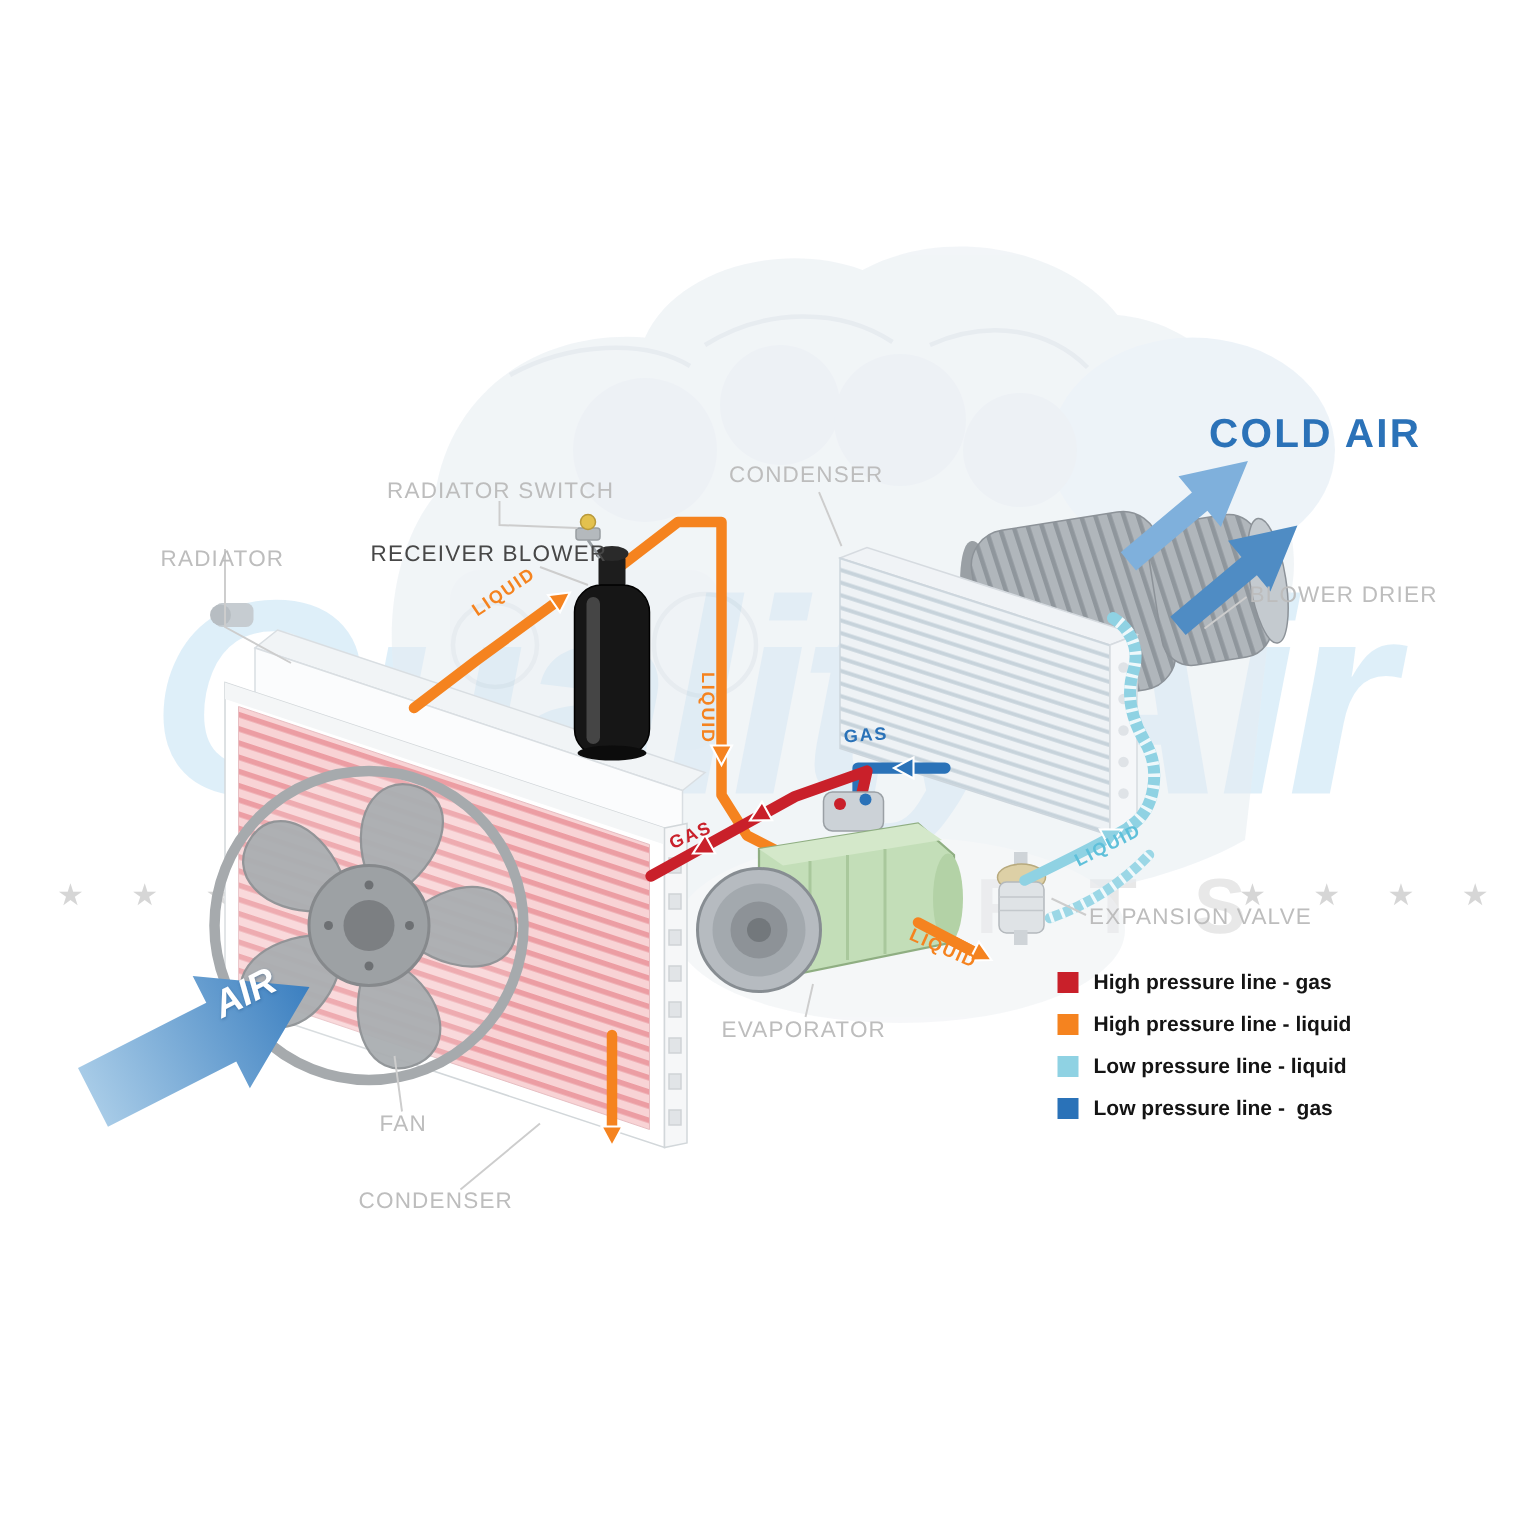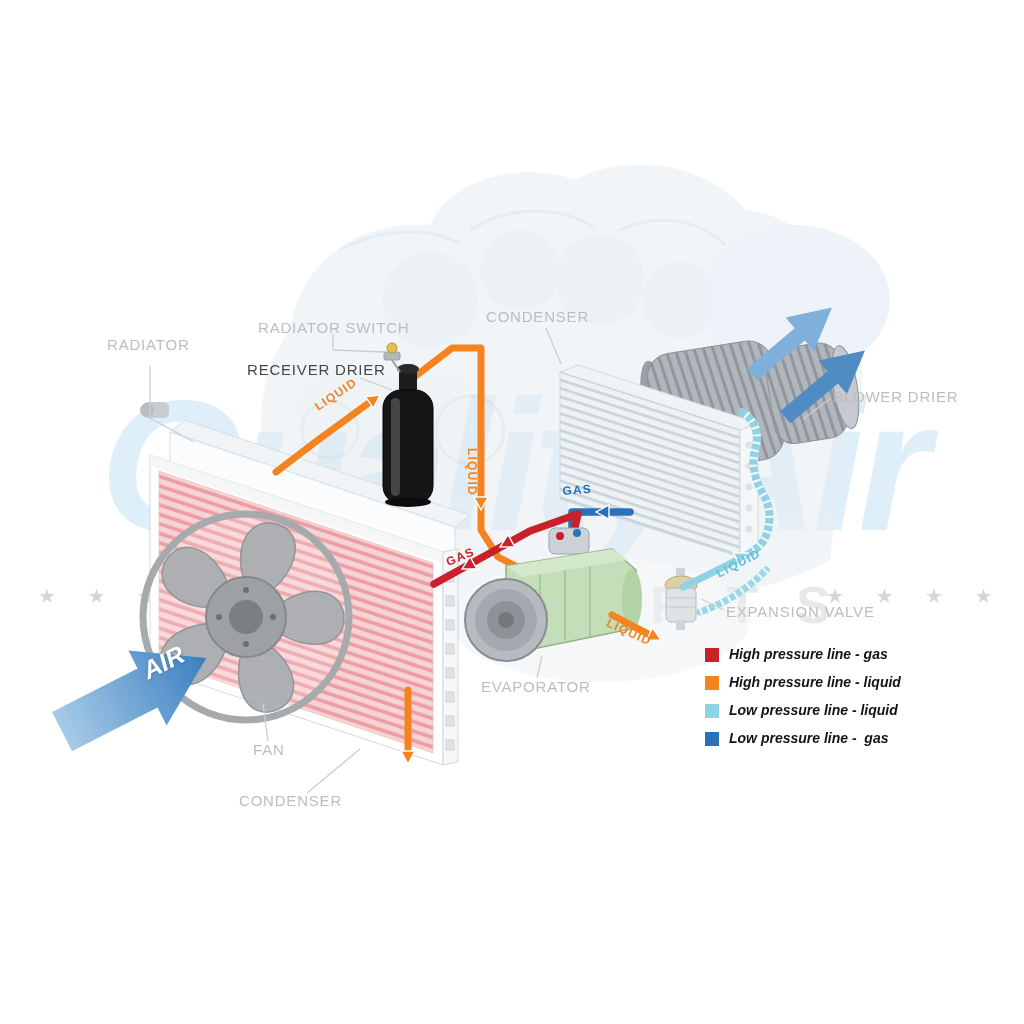--- a/index.html
+++ b/index.html
@@ -20,21 +20,21 @@
   .cold-air{position:absolute;z-index:3;font-size:27px;font-weight:bold;letter-spacing:1.5px;
             color:#2b72b8;white-space:nowrap;}
   .air-txt{position:absolute;z-index:4;font-size:25px;font-weight:bold;font-style:italic;color:#ffffff;
            transform:rotate(-27deg);text-shadow:0 1px 2px rgba(30,80,130,.45);white-space:nowrap;}
   
   .pipe-lbl{position:absolute;z-index:3;font-size:12px;font-weight:bold;letter-spacing:1.2px;white-space:nowrap;
             transform-origin:left top;}
   .c-orange{color:#f5831f;} .c-red{color:#c9202a;} .c-blue{color:#2a72b8;} .c-lblue{color:#5fc0da;}
   
   .legend{position:absolute;left:705px;top:646px;z-index:3;}
-  .legend-row{display:flex;align-items:flex-start;margin-bottom:12px;font-style:italic;}
+  .legend-row{display:flex;align-items:flex-start;margin-bottom:12px;}
   .legend-swatch{width:14px;height:14px;margin:2px 10px 0 0;flex:0 0 auto;}
   .legend-text{font-size:14px;font-weight:bold;color:#141414;white-space:pre;}
 </style>
 </head>
 <body>
 
 <div class="stage">
 
   <div class="wm wm-brand">QualityAir</div>
   <div class="wm wm-sub">AUTO PARTS</div>
@@ -224,29 +224,30 @@
       <path d="M360,378 L392,390"></path>
       <path d="M546,328 L561,364"></path>
       <path d="M831,398 L803,419"></path>
       <path d="M724,610 L701,599"></path>
       <path d="M537,678 L542,656"></path>
       <path d="M268,741 L263,704"></path>
       <path d="M307,793 L360,749"></path>
     </g>
   </svg>
 
-  <div class="lbl" style="left:107px;top:336px">RADIATOR</div>
+  <div class="lbl" style="left:107px;top:364px">RADIATOR</div>
   <div class="lbl" style="left:258px;top:319px">RADIATOR SWITCH</div>
-  <div class="lbl lbl-dark" style="left:247px;top:361px">RECEIVER DRIER</div>
+  <div class="lbl lbl-dark" style="left:247px;top:361px">RECEIVER BLOWER</div>
   <div class="lbl" style="left:486px;top:308px">CONDENSER</div>
   <div class="lbl" style="left:833px;top:388px">BLOWER DRIER</div>
   <div class="lbl" style="left:726px;top:603px">EXPANSION VALVE</div>
   <div class="lbl" style="left:481px;top:678px">EVAPORATOR</div>
   <div class="lbl" style="left:253px;top:741px">FAN</div>
   <div class="lbl" style="left:239px;top:792px">CONDENSER</div>
+  <div class="cold-air" style="left:806px;top:274px">COLD AIR</div>
   <div class="air-txt" style="left:142px;top:648px">AIR</div>
 
   <div class="pipe-lbl c-orange" style="left:312px;top:402px;transform:rotate(-34deg)">LIQUID</div>
   <div class="pipe-lbl c-orange" style="left:479px;top:448px;transform:rotate(90deg)">LIQUID</div>
   <div class="pipe-lbl c-blue" style="left:562px;top:484px;transform:rotate(-4deg)">GAS</div>
   <div class="pipe-lbl c-red" style="left:444px;top:556px;transform:rotate(-23deg)">GAS</div>
   <div class="pipe-lbl c-lblue" style="left:714px;top:568px;transform:rotate(-27deg)">LIQUID</div>
   <div class="pipe-lbl c-orange" style="left:610px;top:616px;transform:rotate(24deg)">LIQUID</div>
 
   <div class="legend">

